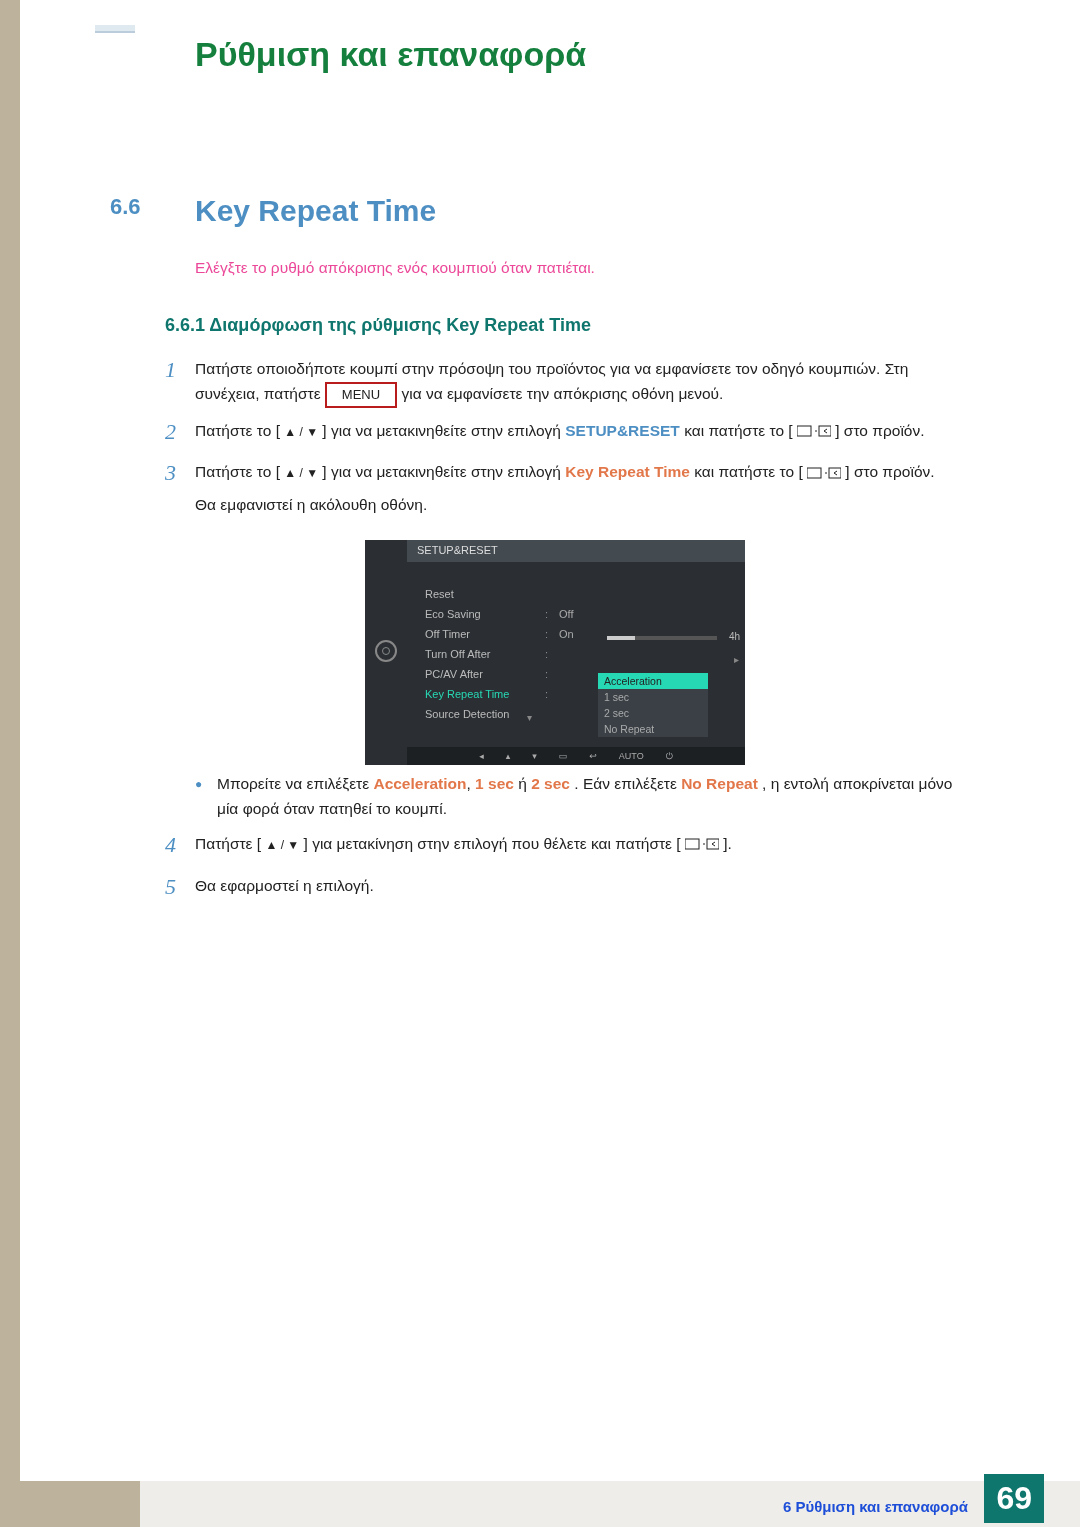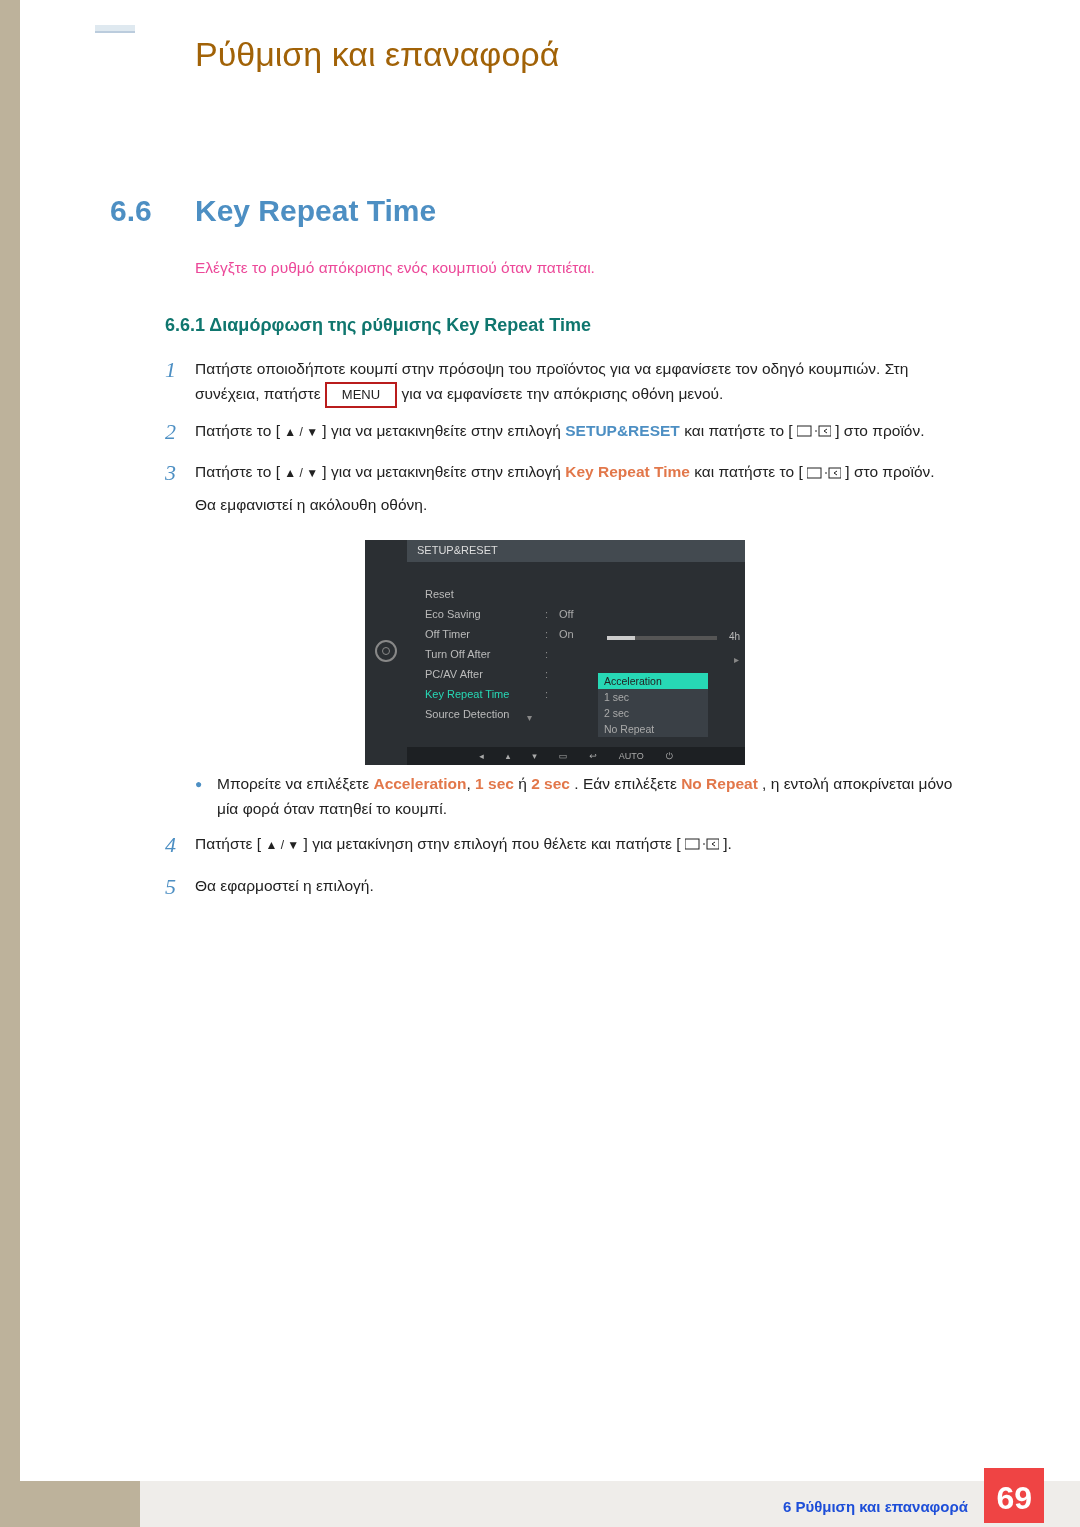--- a/index.html
+++ b/index.html
@@ -1,20 +1,20 @@
 <!DOCTYPE html>
 <html><head>
 <meta charset="utf-8">
 <style>
   * { box-sizing: border-box; margin: 0; padding: 0; }
   body { font-family: Arial, Helvetica, sans-serif; background: #fff; width: 1080px; height: 1527px; position: relative; }
   .left-stripe { position: absolute; left: 0; top: 0; width: 20px; height: 1527px; background: #bdb29b; }
   .top-accent { position: absolute; left: 95px; top: 25px; width: 40px; height: 8px; background: #dfe9f0; border-bottom: 2px solid #bcd; }
-  .chapter-title { position: absolute; left: 195px; top: 35px; font-size: 34px; font-weight: normal; color: #a16207; }
-  .sec-num { position: absolute; left: 110px; top: 194px; font-size: 30px; font-weight: bold; color: #4d8fc3; }
+  .chapter-title { position: absolute; left: 195px; top: 35px; font-size: 34px; font-weight: bold; color: #15803d; }
+  .sec-num { position: absolute; left: 110px; top: 194px; font-size: 22px; font-weight: bold; color: #4d8fc3; }
   .sec-title { position: absolute; left: 195px; top: 194px; font-size: 30px; font-weight: bold; color: #4d8fc3; }
   .intro { position: absolute; left: 195px; top: 259px; font-size: 15.5px; color: #ec4899; }
   .subsec { position: absolute; left: 165px; top: 315px; font-size: 18px; font-weight: bold; color: #0f766e; }
   .steps { position: absolute; left: 165px; top: 352px; width: 790px; font-size: 15.5px; color: #222; line-height: 1.62; }
   .step { display: flex; margin-bottom: 6px; }
   .step-num { font-size: 22px; font-style: italic; color: #4d8fc3; width: 30px; flex: none; font-family: Georgia, serif; }
   .step-body { flex: 1; padding-top: 4px; }
   .menu-box { display: inline-block; border: 2px solid #b91c1c; padding: 0 15px; font-weight: normal; font-size: 13px; vertical-align: middle; }
   .hl-blue { color: #4d8fc3; font-weight: bold; }
   .hl-orange { color: #e2774a; font-weight: bold; }
@@ -41,21 +41,21 @@
   .osd-bar { position: absolute; left: 200px; top: 74px; width: 110px; height: 4px; background: #555; }
   .osd-bar-fill { width: 28px; height: 4px; background: #ccc; }
   .osd-bar-val { position: absolute; left: 322px; top: 69px; font-size: 10px; color: #bbb; }
   .osd-arrow-down { position: absolute; left: 120px; bottom: 24px; color: #888; font-size: 10px; }
   .osd-arrow-right { position: absolute; right: 6px; top: 92px; color: #888; font-size: 10px; }
   .osd-foot { position: absolute; left: 42px; right: 0; bottom: 0; height: 18px; background: #1d2023; display: flex; justify-content: center; gap: 22px; align-items: center; color: #aaa; font-size: 9px; }
 
   .footer-bar { position: absolute; left: 20px; right: 0; bottom: 0; height: 46px; background: #efedea; }
   .footer-accent { position: absolute; left: 20px; bottom: 0; width: 120px; height: 46px; background: #bdb29b; }
   .footer-text { position: absolute; right: 112px; bottom: 12px; font-size: 15px; font-weight: bold; color: #1d4ed8; }
-  .footer-page { position: absolute; right: 36px; bottom: 4px; font-size: 32px; font-weight: bold; color: #fff; background: #ef4444; padding: 12px 12px 6px; }
+  .footer-page { position: absolute; right: 36px; bottom: 4px; font-size: 32px; font-weight: bold; color: #fff; background: #0f766e; padding: 6px 12px 6px; }
 </style>
 </head>
 <body>
 
 <div class="left-stripe"></div>
 <div class="top-accent"></div>
 
 <div class="chapter-title">Ρύθμιση και επαναφορά</div>
 
 <div class="sec-num">6.6</div>

